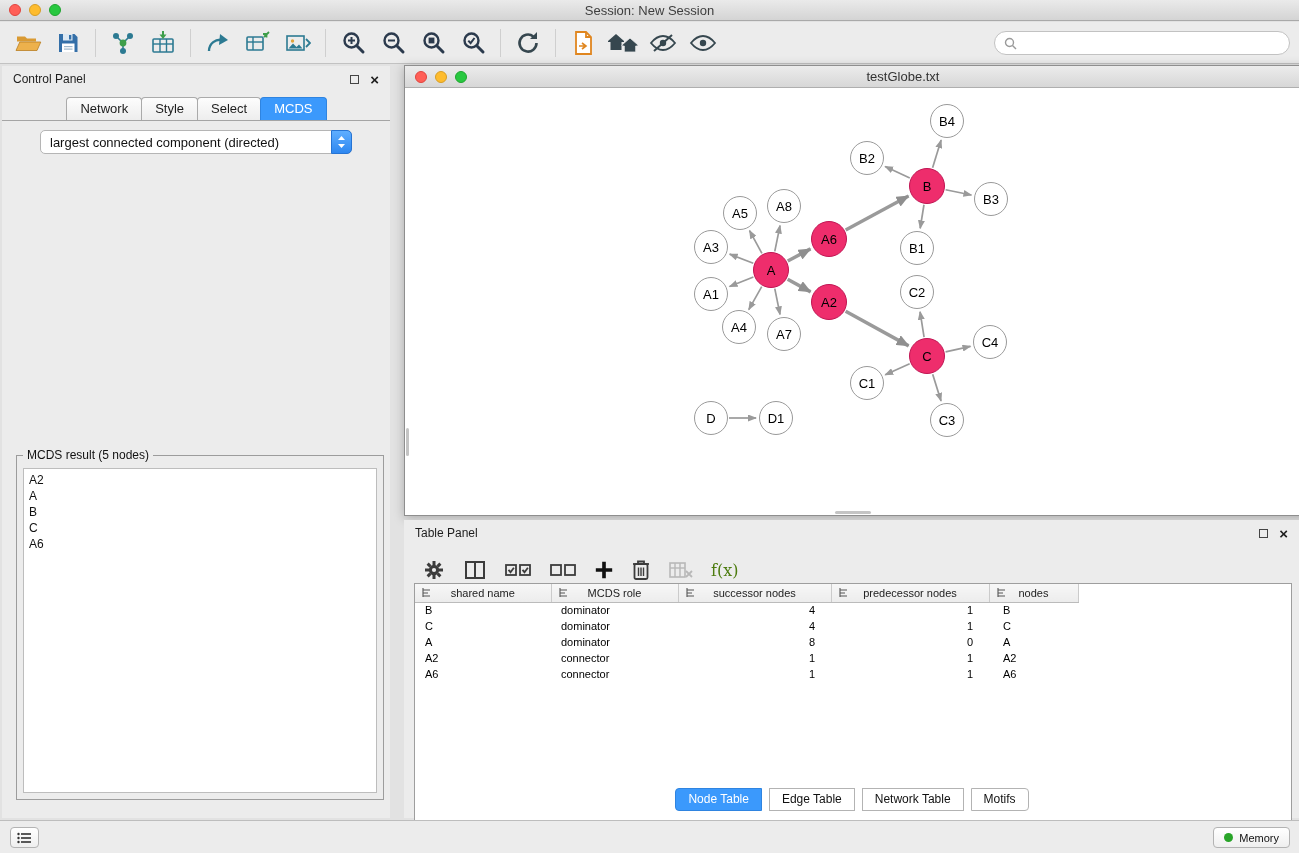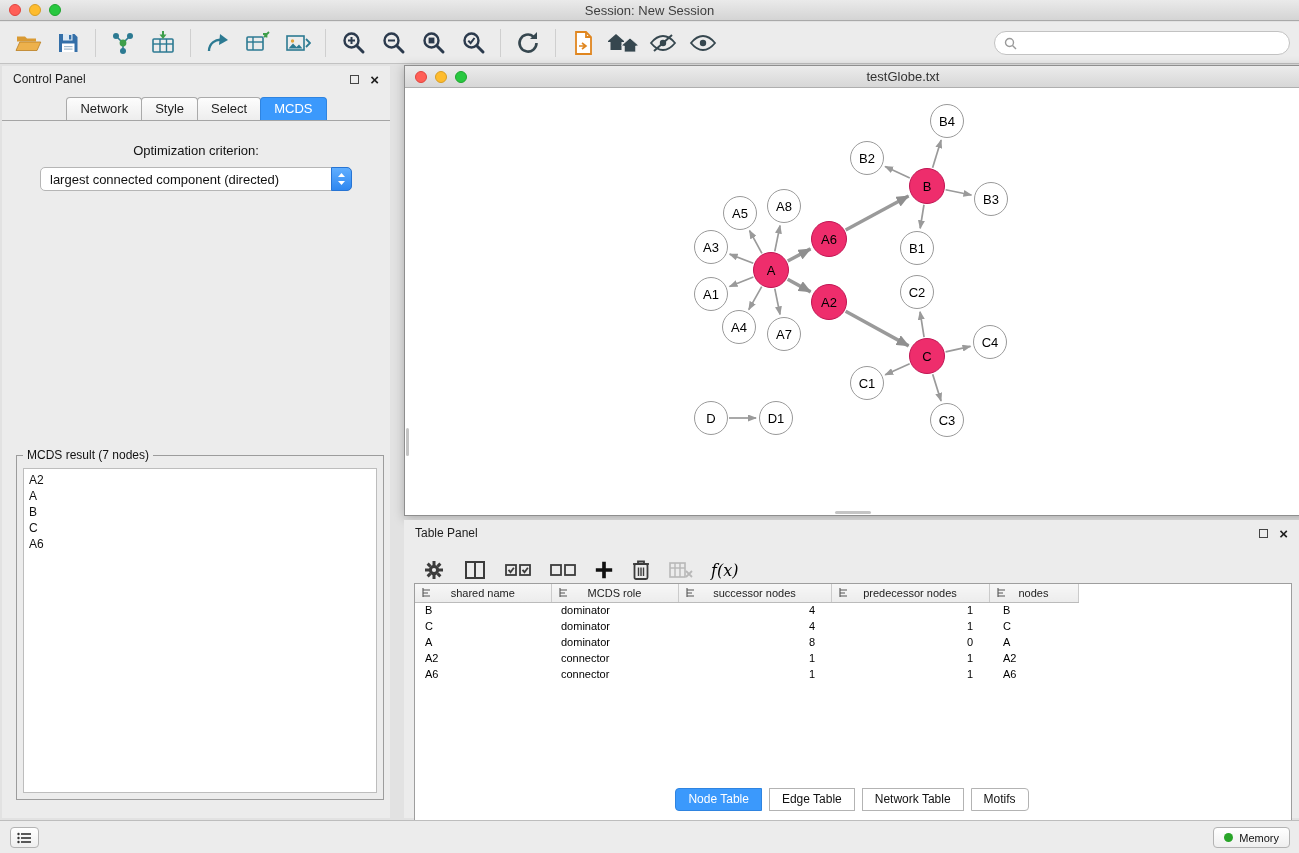--- a/index.html
+++ b/index.html
@@ -51,21 +51,21 @@
   .net-node.mcds{border-width:1.5px}
   .scroll-hint-v{position:absolute;left:1px;top:340px;width:3px;height:28px;background:#C4C4C4;border-radius:2px}
   .scroll-hint-h{position:absolute;left:430px;bottom:1px;width:36px;height:3px;background:#C4C4C4;border-radius:2px}
   .scroll-hint-r{position:absolute;right:1px;top:348px;width:3px;height:18px;background:#C4C4C4;border-radius:2px}
   .resize-grip{position:absolute;right:1px;bottom:1px;width:13px;height:13px;background:repeating-linear-gradient(135deg,transparent 0 2px,#B9B9B9 2px 3px)}
 
   
   .table-panel{position:absolute;left:404px;top:520px;width:895px;height:298px;background:#ECECEC}
   .tp-toolbar{position:absolute;top:30px;left:18px;height:40px;display:flex;align-items:center;gap:17px}
   .tpbtn{display:flex;align-items:center;justify-content:center;background:transparent;border:none;height:32px}
-  .fx-label{font-family:"DejaVu Serif",serif;font-style:italic;font-size:16px;color:#000000}
+  .fx-label{font-family:"DejaVu Serif",serif;font-size:16px;color:#4d7c0f}
   .tp-table{position:absolute;left:10px;top:63px;width:878px;height:240px;background:#FFF;border:1px solid #9E9E9E;overflow:hidden}
   .tp-table table{width:100%;table-layout:fixed;border-collapse:collapse}
   .tp-table th{background:linear-gradient(#F7F7F7,#ECECEC);border-right:1px solid #CBCBCB;border-bottom:1px solid #BBB;font-size:11px;font-weight:normal;height:18px;color:#222;position:relative;text-align:center;overflow:hidden;white-space:nowrap}
   .tp-table th.filler{background:#FFF;border-right:none;border-bottom:1px solid #FFF}
   .tp-table th .sort{position:absolute;left:6px;top:3px}
   .tp-table td{font-size:11px;height:16px;color:#000;padding:0 10px;white-space:nowrap;overflow:hidden}
   .tp-table td.r{text-align:right;padding-right:16px}
   .tp-table td.namecol{padding-left:14px}
   .tp-tabs{position:absolute;bottom:7px;left:0;right:0;display:flex;justify-content:center;gap:8px}
   .tp-tab{font-size:12px;padding:3px 12px 4px;background:#FFF;border:1px solid #B3B3B3;margin-right:-1px;color:#111}
@@ -234,32 +234,31 @@
         <span class="float-icon"></span>
         <span class="close-icon">×</span>
       </span>
     </div>
     <div class="ctabs">
         <div class="ctab">Network</div>
         <div class="ctab">Style</div>
         <div class="ctab">Select</div>
         <div class="ctab active">MCDS</div>
       </div>
-    <div class="opt-label">Optimization criterion:</div>
     <div class="dropdown">
       <span>largest connected component (directed)</span>
       <span class="dd-stepper">
         <svg width="9" height="14" viewBox="0 0 9 14">
             <path d="M4.5 1L8 5H1z" fill="#FFF"></path>
             <path d="M4.5 13L1 9h7z" fill="#FFF"></path>
           </svg>
       </span>
     </div>
     <div class="groupbox">
-      <span class="group-legend">MCDS result (7 nodes)</span>
+      <span class="group-legend">MCDS result (5 nodes)</span>
       <div class="result-list">
           <div class="result-item">A2</div>
           <div class="result-item">A</div>
           <div class="result-item">B</div>
           <div class="result-item">C</div>
           <div class="result-item">A6</div>
         </div>
     </div>
   </div>
 

